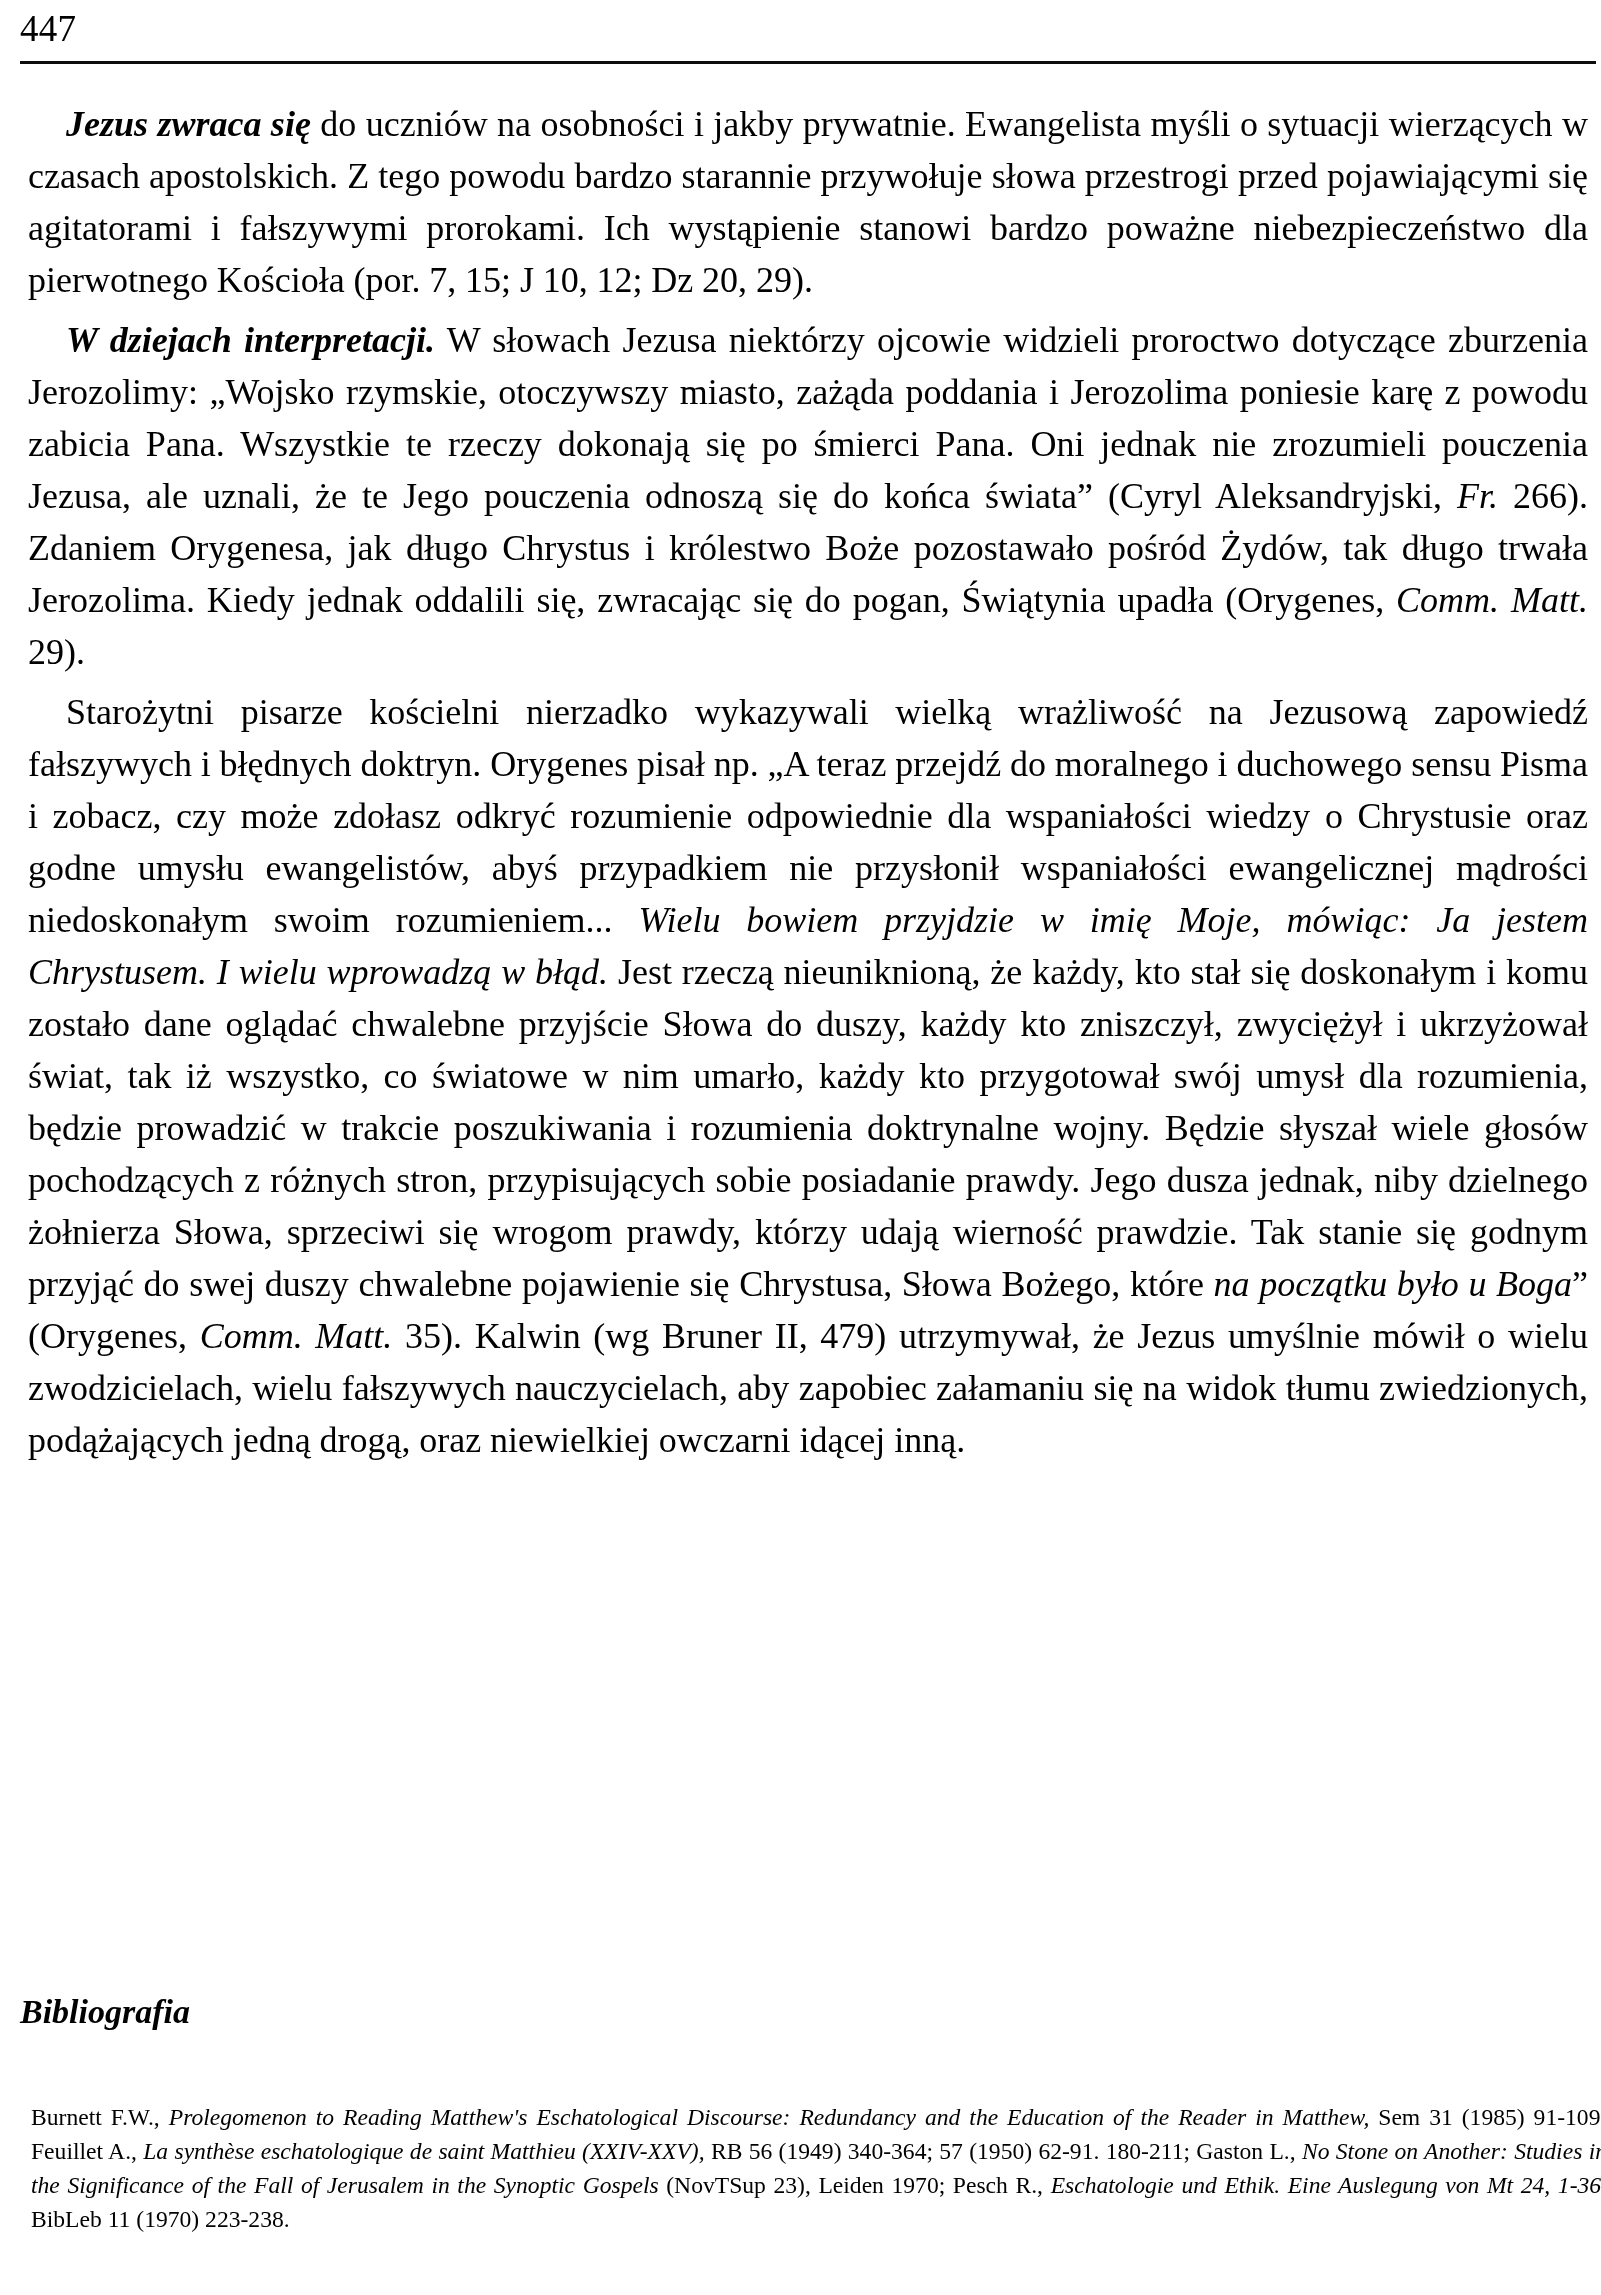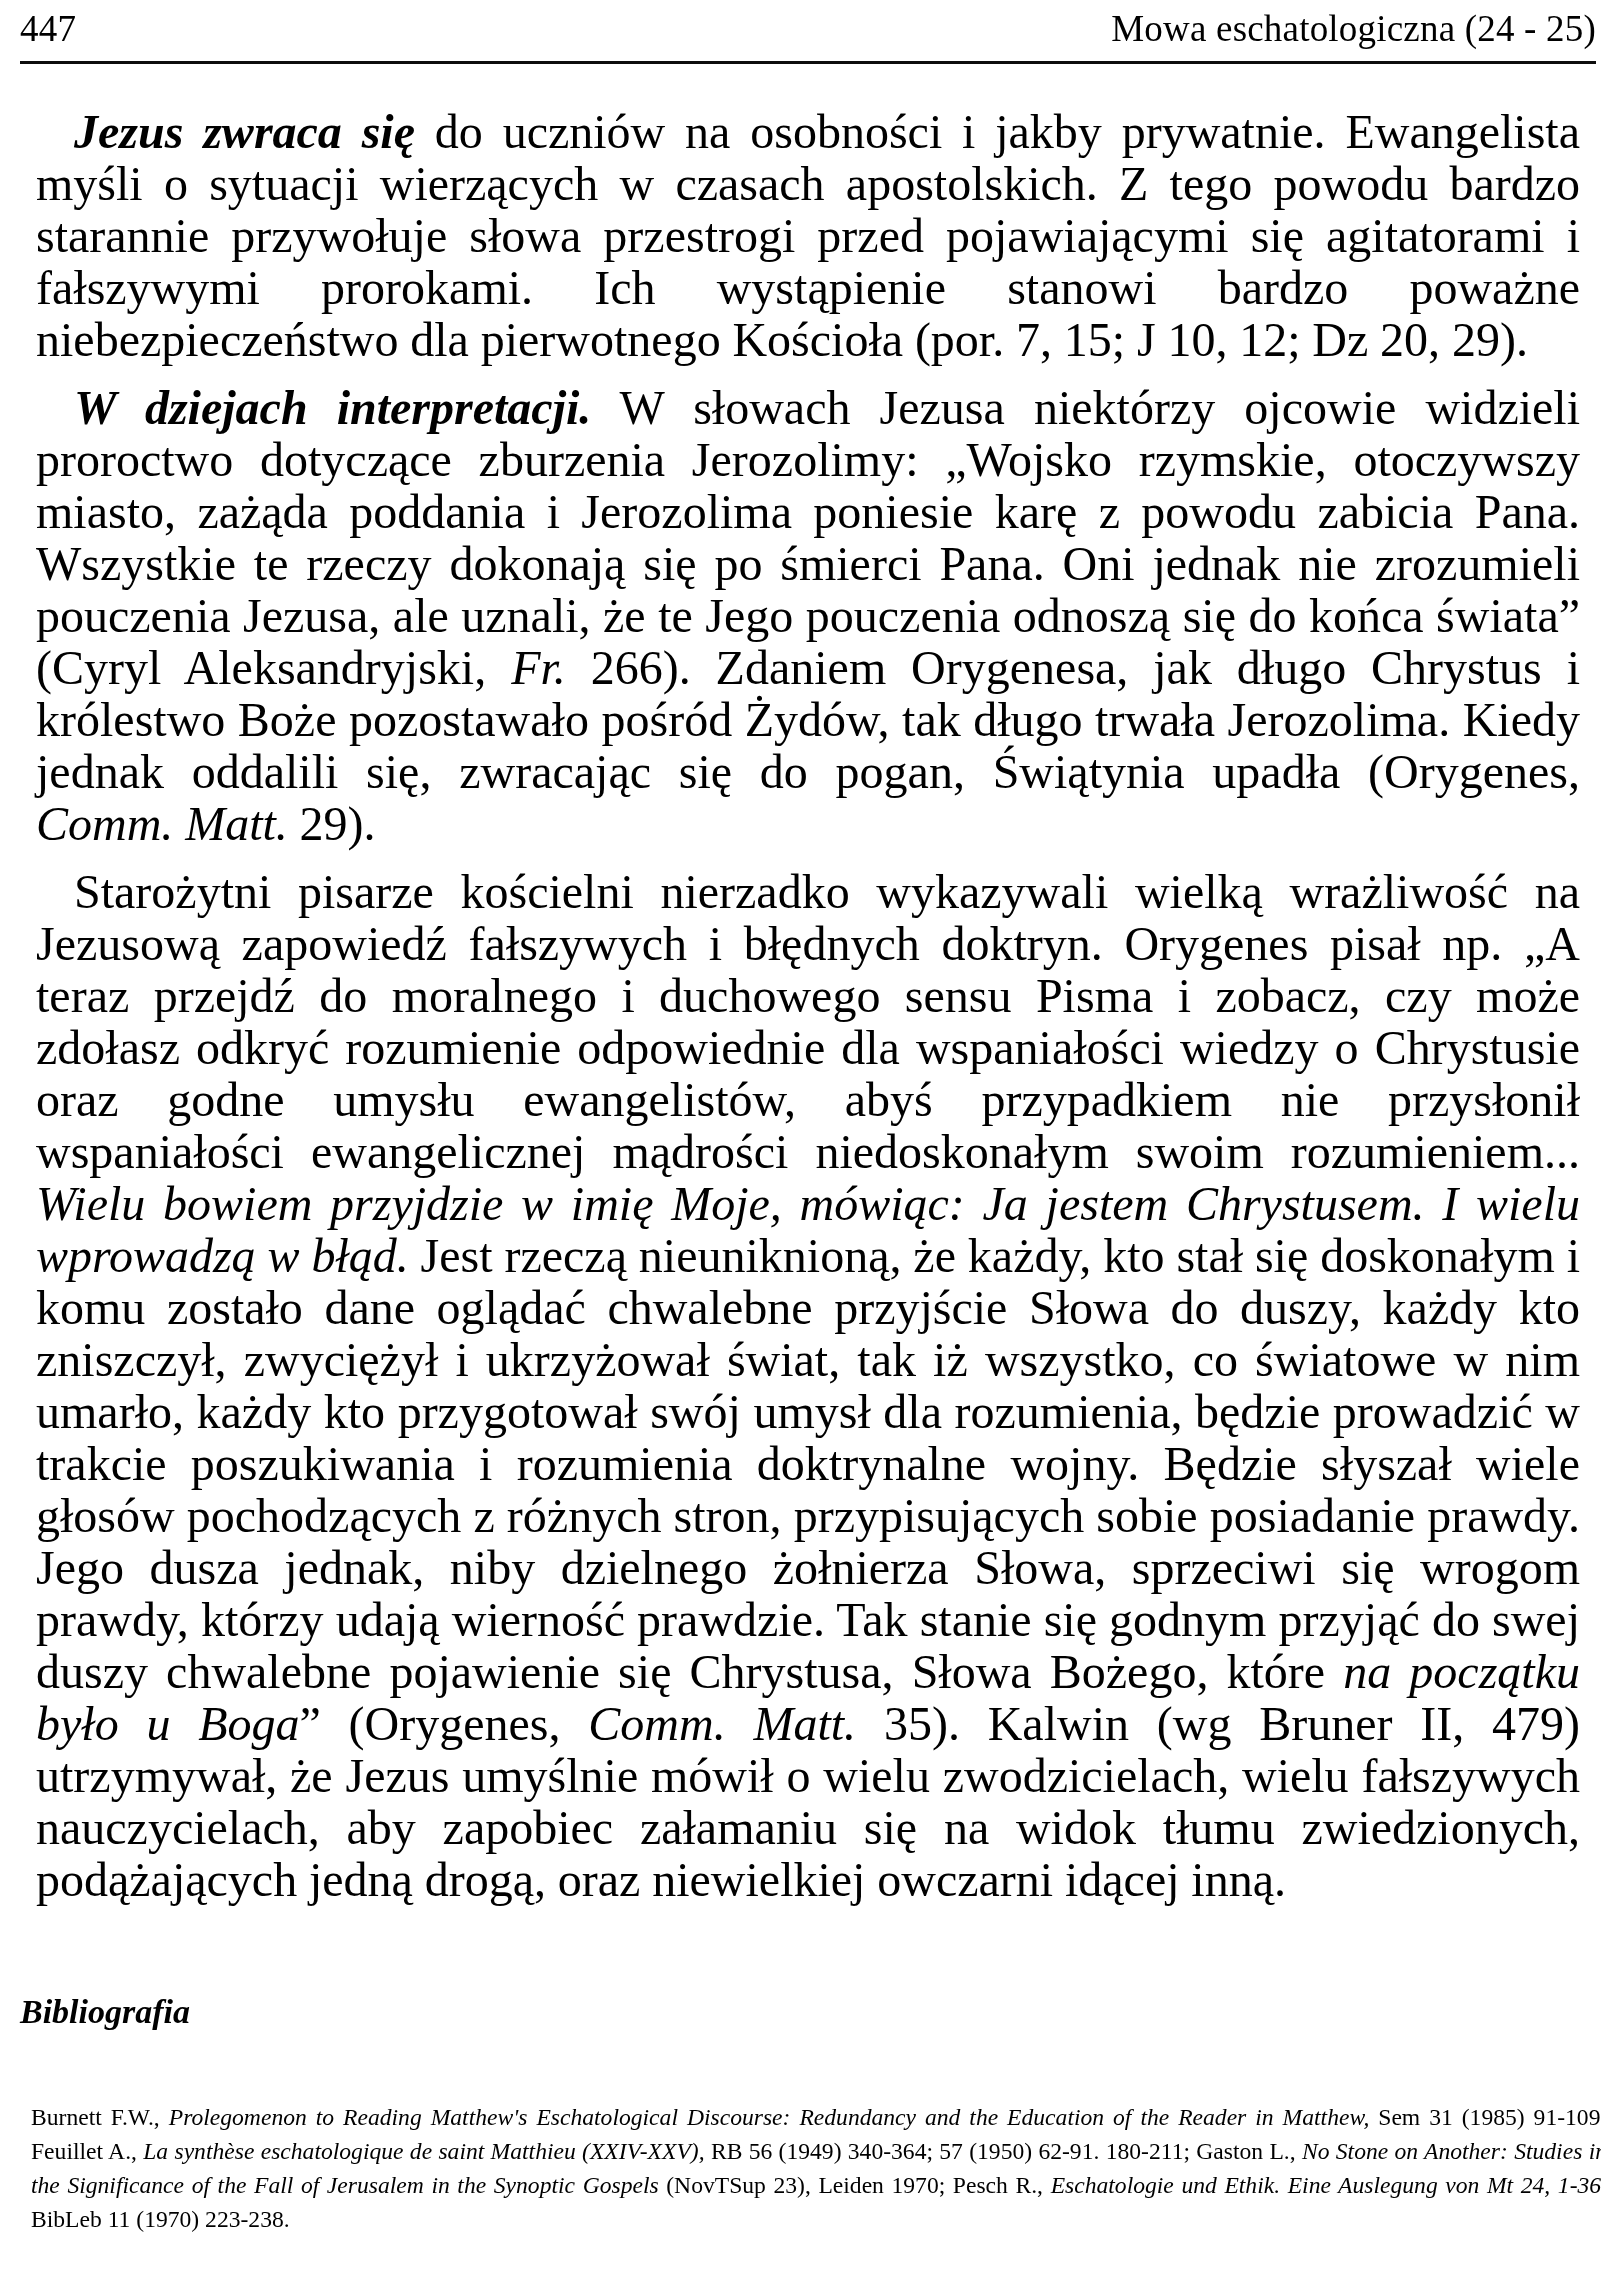--- a/index.html
+++ b/index.html
@@ -48,26 +48,26 @@
     background: #0d0d0d;
   }
   
   .body {
     position: absolute;
     left: 13px;
     top: 90px;
     width: 1576px;
   }
   .para {
-    font-size: 48px;
+    font-size: 36px;
     line-height: 52px;
     text-align: justify;
     text-justify: inter-word;
     text-indent: 38px;
-    margin: 16px;
+    margin: 8px;
     hyphens: manual;
     word-spacing: -0.2px;
   }
   .bi { font-weight: bold; font-style: italic; }
   .it { font-style: italic; }
   
   .bibhead {
     position: absolute;
     left: 13px;
     top: 1992px;
@@ -89,21 +89,20 @@
     margin: 11px;
   }
 </style>
 </head>
 <body>
 
 <div class="page">
 
   <div class="runhead">
     <span class="folio">447</span>
-    <span class="title">Mowa eschatologiczna (24 - 25)</span>
   </div>
   <div class="rule"></div>
 
   <div class="body">
 
     <p class="para"><span class="bi">Jezus zwraca się</span><span> do uczniów na osobności i jakby prywatnie. Ewangelista myśli o sytuacji wierzących w czasach apostolskich. Z tego powodu bardzo starannie przywołuje słowa przestrogi przed pojawiającymi się agitatorami i fałszywymi prorokami. Ich wystąpienie stanowi bardzo poważne niebezpieczeństwo dla pierwotnego Kościoła (por. 7, 15; J 10, 12; Dz 20, 29).</span></p>
 
     <p class="para"><span class="bi">W dziejach interpretacji.</span><span> W słowach Jezusa niektórzy ojcowie widzieli proroctwo dotyczące zburzenia Jerozolimy: „Wojsko rzymskie, otoczywszy miasto, zażąda poddania i Jerozolima poniesie karę z powodu zabicia Pana. Wszystkie te rzeczy dokonają się po śmierci Pana. Oni jednak nie zrozumieli pouczenia Jezusa, ale uznali, że te Jego pouczenia odnoszą się do końca świata” (Cyryl Aleksandryjski, </span><span class="it">Fr.</span><span> 266). Zdaniem Orygenesa, jak długo Chrystus i królestwo Boże pozostawało pośród Żydów, tak długo trwała Jerozolima. Kiedy jednak oddalili się, zwracając się do pogan, Świątynia upadła (Orygenes, </span><span class="it">Comm. Matt.</span><span> 29).</span></p>
 
     <p class="para"><span>Starożytni pisarze kościelni nierzadko wykazywali wielką wrażliwość na Jezusową zapowiedź fałszywych i błędnych doktryn. Orygenes pisał np. „A teraz przejdź do moralnego i duchowego sensu Pisma i zobacz, czy może zdołasz odkryć rozumienie odpowiednie dla wspaniałości wiedzy o Chrystusie oraz godne umysłu ewangelistów, abyś przypadkiem nie przysłonił wspaniałości ewangelicznej mądrości niedoskonałym swoim rozumieniem... </span><span class="it">Wielu bowiem przyjdzie w imię Moje, mówiąc: Ja jestem Chrystusem. I wielu wprowadzą w błąd.</span><span> Jest rzeczą nieuniknioną, że każdy, kto stał się doskonałym i komu zostało dane oglądać chwalebne przyjście Słowa do duszy, każdy kto zniszczył, zwyciężył i ukrzyżował świat, tak iż wszystko, co światowe w nim umarło, każdy kto przygotował swój umysł dla rozumienia, będzie prowadzić w trakcie poszukiwania i rozumienia doktrynalne wojny. Będzie słyszał wiele głosów pochodzących z różnych stron, przypisujących sobie posiadanie prawdy. Jego dusza jednak, niby dzielnego żołnierza Słowa, sprzeciwi się wrogom prawdy, którzy udają wierność prawdzie. Tak stanie się godnym przyjąć do swej duszy chwalebne pojawienie się Chrystusa, Słowa Bożego, które </span><span class="it">na początku było u Boga</span><span>” (Orygenes, </span><span class="it">Comm. Matt.</span><span> 35). Kalwin (wg Bruner II, 479) utrzymywał, że Jezus umyślnie mówił o wielu zwodzicielach, wielu fałszywych nauczycielach, aby zapobiec załamaniu się na widok tłumu zwiedzionych, podążających jedną drogą, oraz niewielkiej owczarni idącej inną.</span></p>

